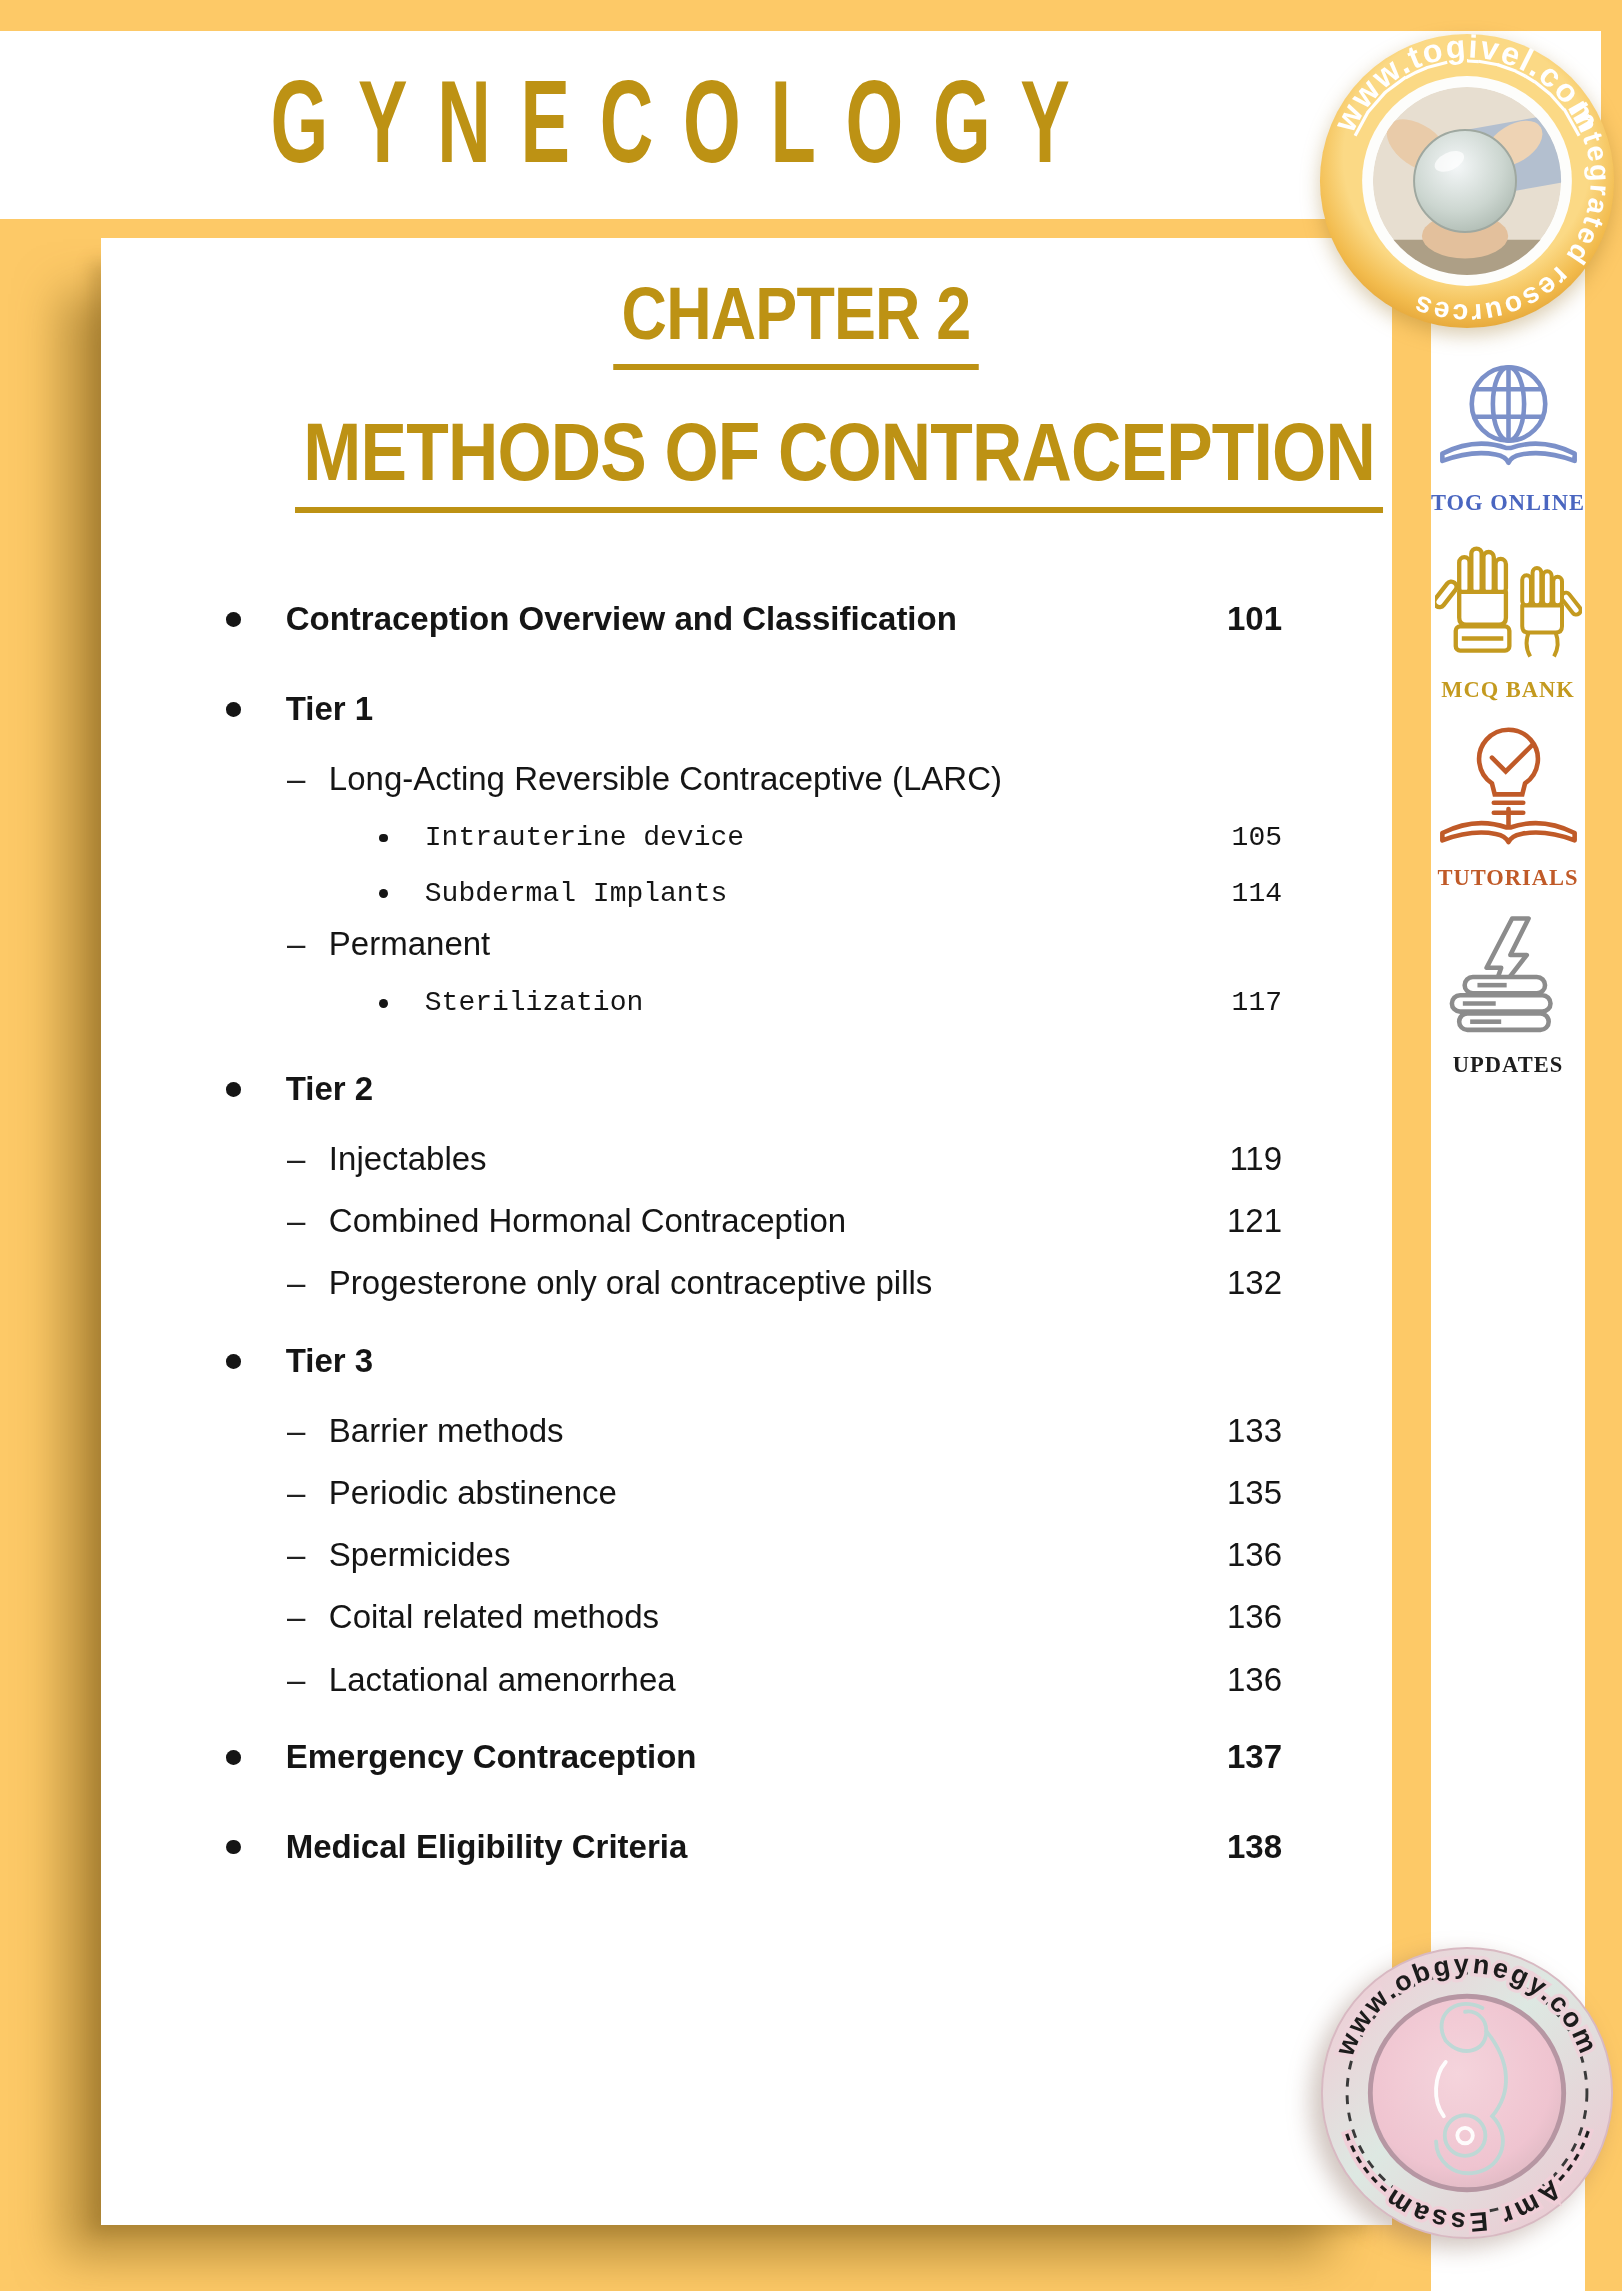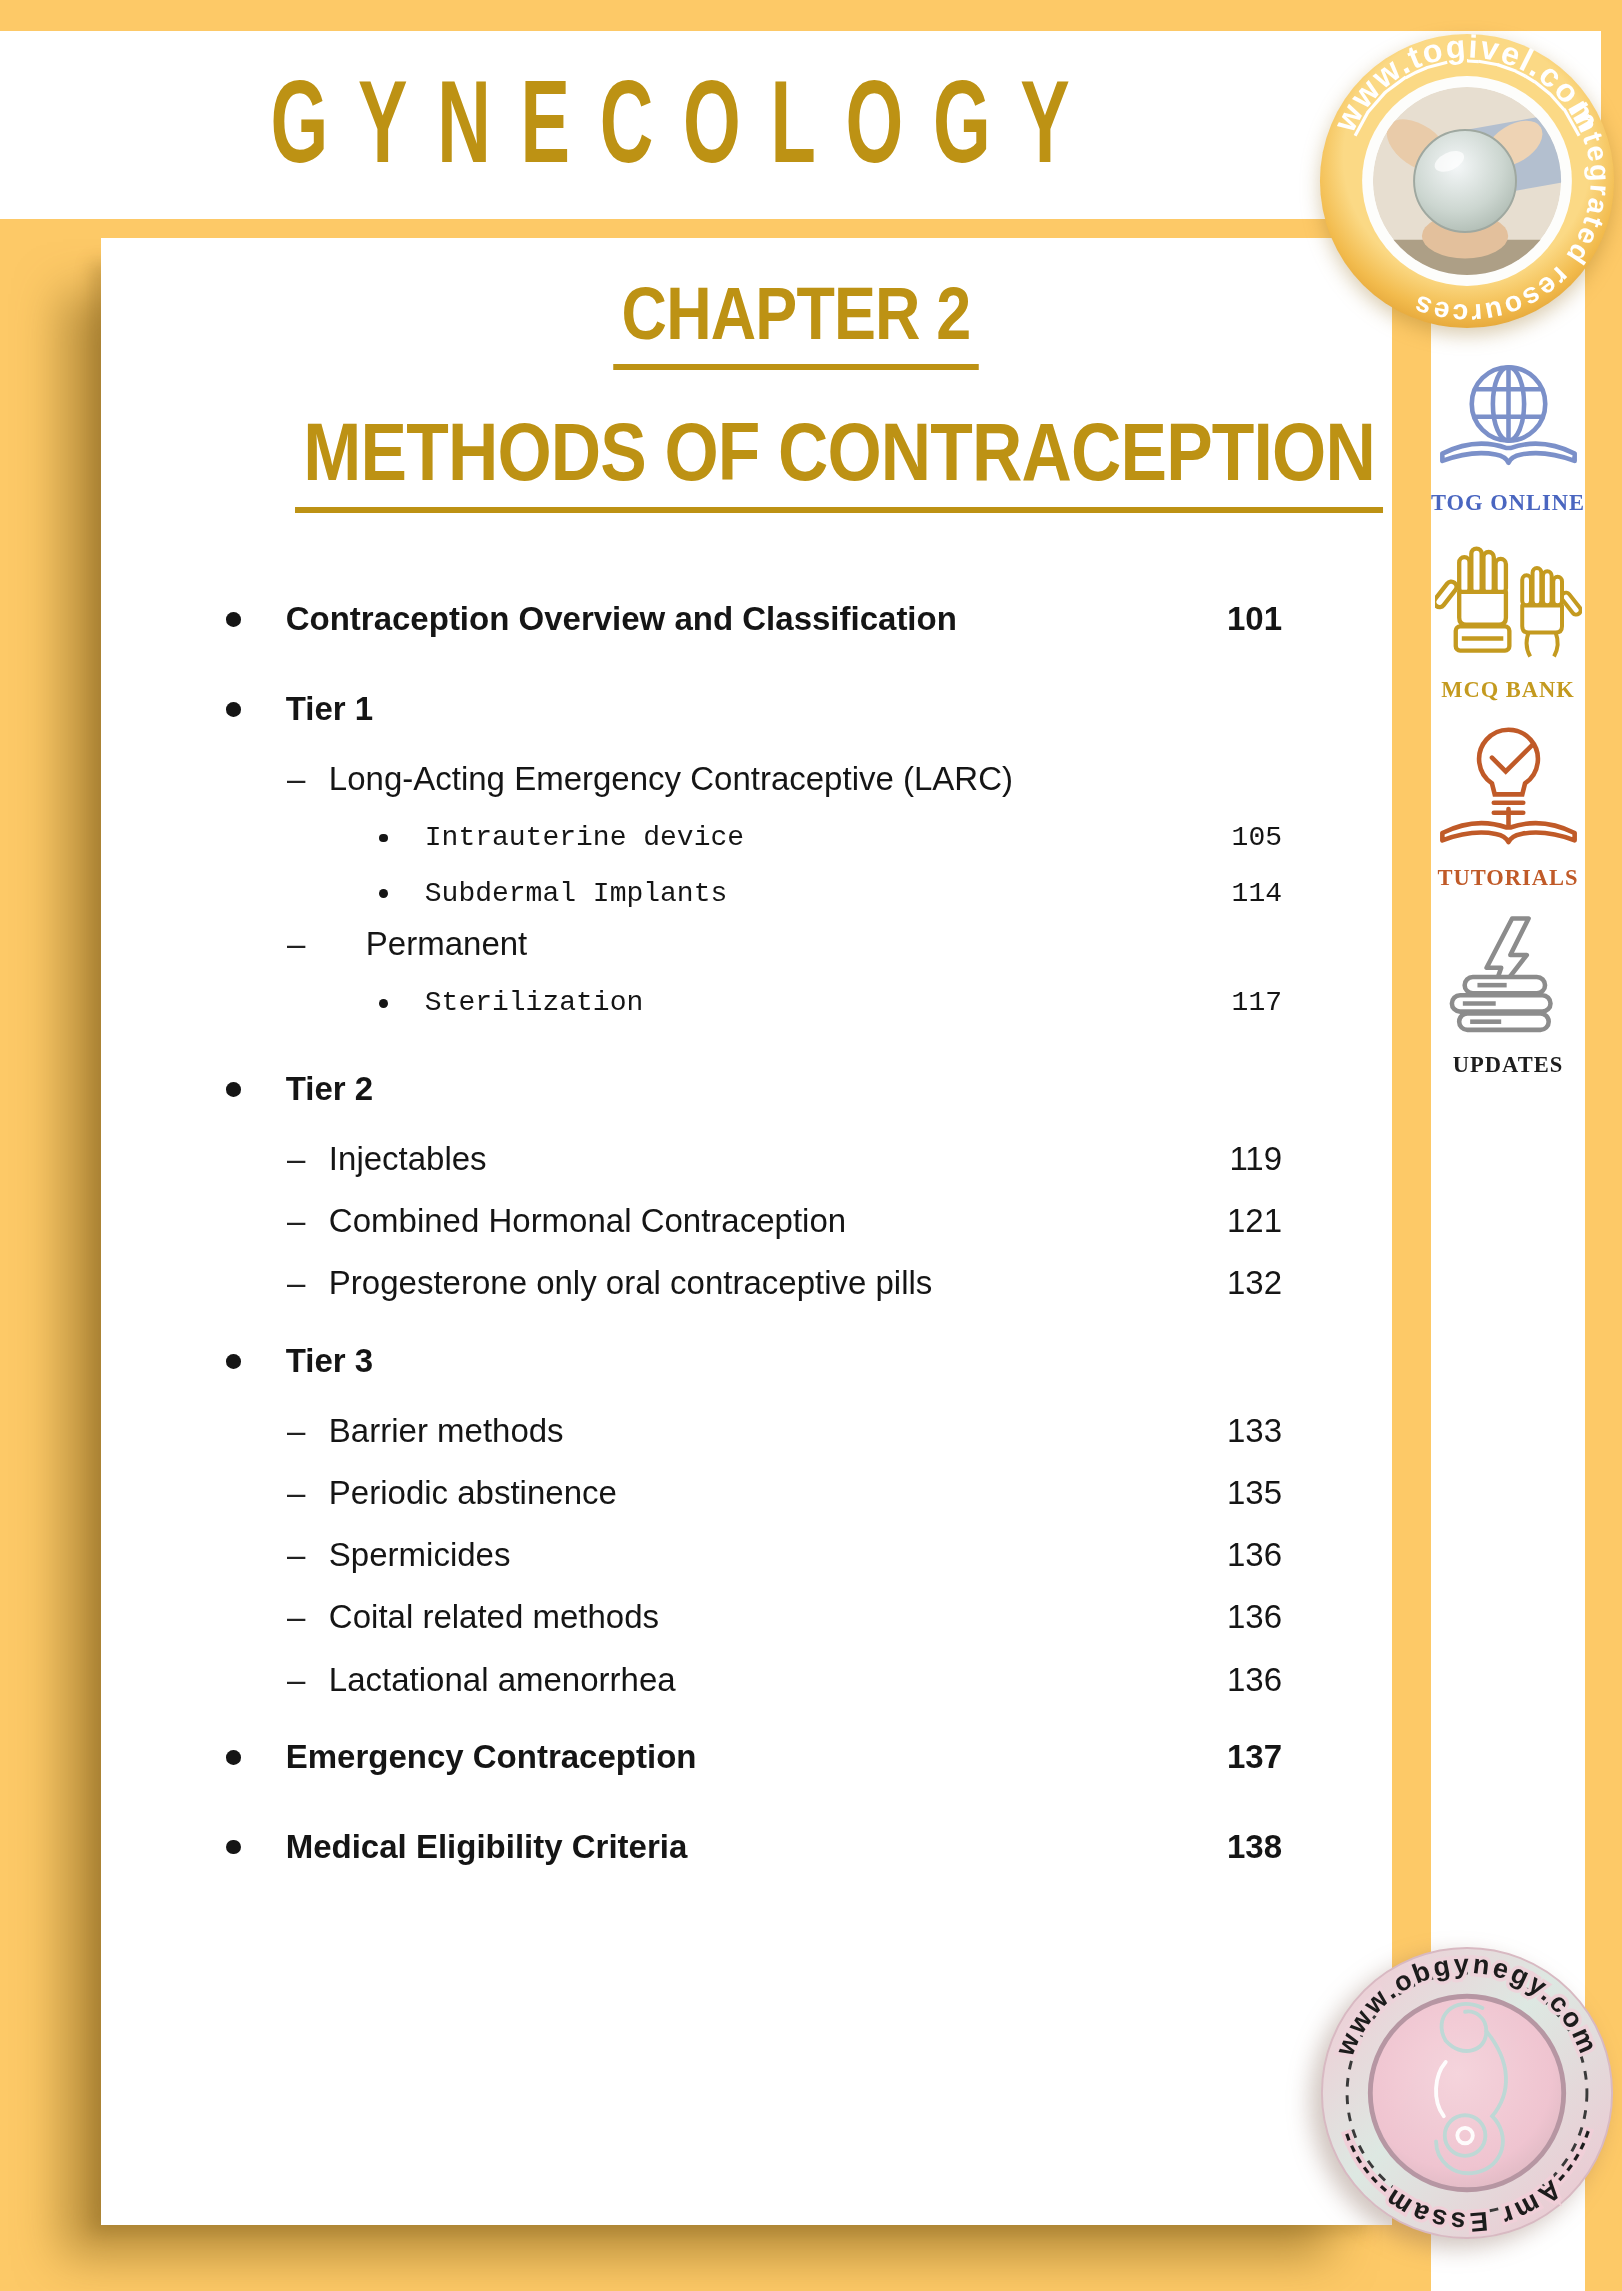--- a/index.html
+++ b/index.html
@@ -40,21 +40,21 @@
   .h-methods .h-inner{font-size:82px;}
 
   
   .toc{list-style:none;margin:84px 16px 0 0;padding:0 94px 0 0;color:#151515;}
   .toc-row{display:flex;align-items:center;line-height:1.35;}
   .toc-row{margin-top:17.6px;}
   .lvl1{margin-top:45px;padding-left:125px;font-weight:700;font-size:33px;}
   .lvl2{padding-left:186px;font-size:33px;}
   .lvl3{margin-top:17.6px;padding-left:278px;font-size:28px;font-family:Liberation Mono, monospace;}
   .lvl1 + .lvl2{margin-top:25.5px;}
-  .lvl3 + .lvl2{margin-top:9.8px;gap:37px;}
+  .lvl3 + .lvl2{margin-top:9.8px;}
   .lvl2 + .lvl1{margin-top:33px;}
   .toc > .toc-row:first-child{margin-top:0;}
   .marker{flex:0 0 auto;}
   .lvl1 .marker{width:14.7px;height:14.7px;border-radius:50%;background:#151515;margin-right:45px;}
   .lvl2 .marker{margin-right:23.5px;color:#222;}
   .lvl2 .marker::before{content:"\2013";font-size:33px;}
   .lvl3 .marker{width:8.8px;height:8.8px;border-radius:50%;background:#151515;margin-right:37px;}
   .t-label{white-space:nowrap;}
   .pagenum{margin-left:auto;flex:0 0 98px;text-align:right;}
 
@@ -170,21 +170,21 @@
         <span class="t-label">Contraception Overview and Classification</span>
         <span class="pagenum">101</span>
       </li>
       <li class="toc-row lvl1">
         <span class="marker"></span>
         <span class="t-label">Tier 1</span>
         <span class="pagenum"></span>
       </li>
       <li class="toc-row lvl2">
         <span class="marker"></span>
-        <span class="t-label">Long-Acting Emergency Contraceptive (LARC)</span>
+        <span class="t-label">Long-Acting Reversible Contraceptive (LARC)</span>
         <span class="pagenum"></span>
       </li>
       <li class="toc-row lvl3">
         <span class="marker"></span>
         <span class="t-label">Intrauterine device</span>
         <span class="pagenum">105</span>
       </li>
       <li class="toc-row lvl3">
         <span class="marker"></span>
         <span class="t-label">Subdermal Implants</span>

